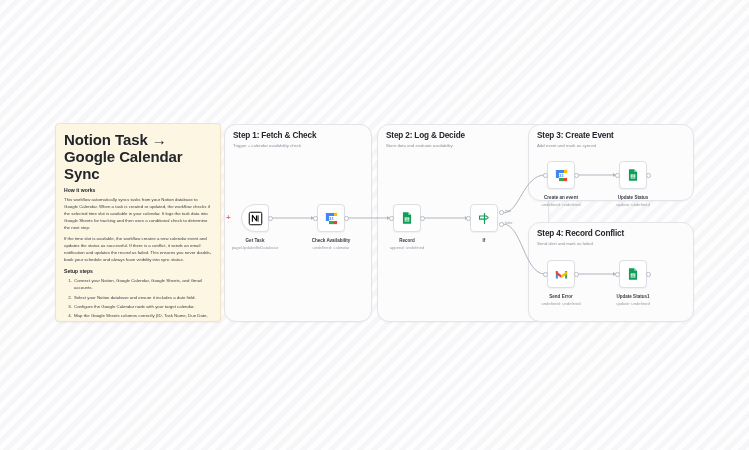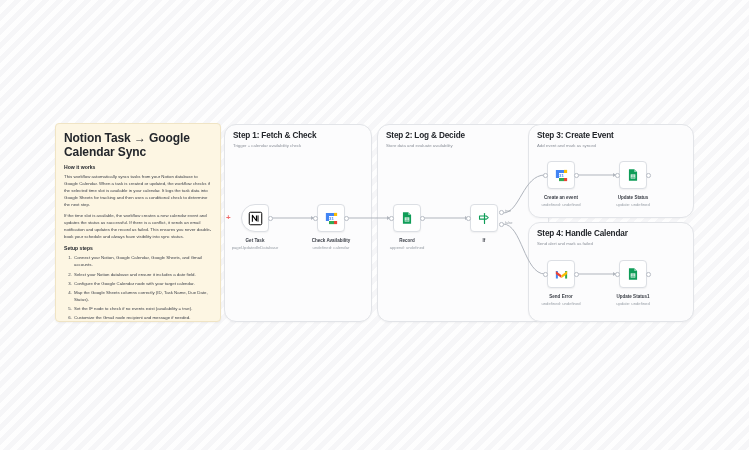--- a/index.html
+++ b/index.html
@@ -21,41 +21,41 @@
   }
 
   
   #sticky{
     position:absolute;left:55px;top:123px;width:166px;height:199px;
     background:#fdf6e3;border:1px solid #f0e4c4;border-radius:4px;
     box-sizing:border-box;padding:7px 8px 6px 8px;
     box-shadow:0 1px 2px rgba(0,0,0,.05);
     overflow:hidden;
   }
-  #sticky h1{font-size:12px;margin:0 0 5px 0;color:#23262b;font-weight:700;letter-spacing:-.1px;}
+  #sticky h1{font-size:15px;margin:0 0 5px 0;color:#23262b;font-weight:700;letter-spacing:-.1px;}
   #sticky h2{font-size:5.1px;margin:0 0 3px 0;color:#23262b;font-weight:700;}
   #sticky p{font-size:4.35px;line-height:1.62;margin:0 0 4px 0;color:#3d4149;}
   #sticky ol{margin:0;padding-left:9px;font-size:4.35px;line-height:1.62;color:#3d4149;}
   #sticky ol li{margin-bottom:2.2px;padding-left:1px;}
 
   
   .panel{
     position:absolute;background:#fcfcfd;border:1px solid #e2e4e8;border-radius:12px;
     box-sizing:border-box;box-shadow:0 1px 2px rgba(0,0,0,.035);
   }
   .panel .ptitle{
     position:absolute;left:8px;top:6px;font-size:8.2px;font-weight:700;color:#23262b;
     letter-spacing:-.15px;white-space:nowrap;
   }
   .panel .psub{
     position:absolute;left:8px;top:18px;font-size:4.3px;color:#8b9099;white-space:nowrap;
   }
   #panel1{left:224px;top:124px;width:148px;height:198px;}
   #panel2{left:377px;top:124px;width:172px;height:198px;}
-  #panel3{left:528px;top:124px;width:166px;height:94px;}
+  #panel3{left:528px;top:124px;width:166px;height:77px;}
   #panel4{left:528px;top:222px;width:166px;height:100px;}
 
   
   #wires{position:absolute;left:0;top:0;width:749px;height:450px;pointer-events:none;}
 
   
   .node{position:absolute;width:28px;height:28px;box-sizing:border-box;
     background:#ffffff;border:1px solid #dcdfe4;border-radius:4px;
     display:flex;align-items:center;justify-content:center;
     box-shadow:0 1px 1.5px rgba(0,0,0,.05);}
@@ -102,21 +102,21 @@
 </div>
 <div class="panel" id="panel2">
   <div class="ptitle">Step 2: Log &amp; Decide</div>
   <div class="psub">Store data and evaluate availability</div>
 </div>
 <div class="panel" id="panel3">
   <div class="ptitle">Step 3: Create Event</div>
   <div class="psub">Add event and mark as synced</div>
 </div>
 <div class="panel" id="panel4">
-  <div class="ptitle">Step 4: Handle Calendar</div>
+  <div class="ptitle">Step 4: Record Conflict</div>
   <div class="psub">Send alert and mark as failed</div>
 </div>
 
 <svg id="wires">
 
   <path d="M270,218 L315,218" stroke="#b0b5bd" stroke-width="1" fill="none"></path>
 
   <path d="M347,218 L391,218" stroke="#b0b5bd" stroke-width="1" fill="none"></path>
 
   <path d="M423,218 L469,218" stroke="#b0b5bd" stroke-width="1" fill="none"></path>

